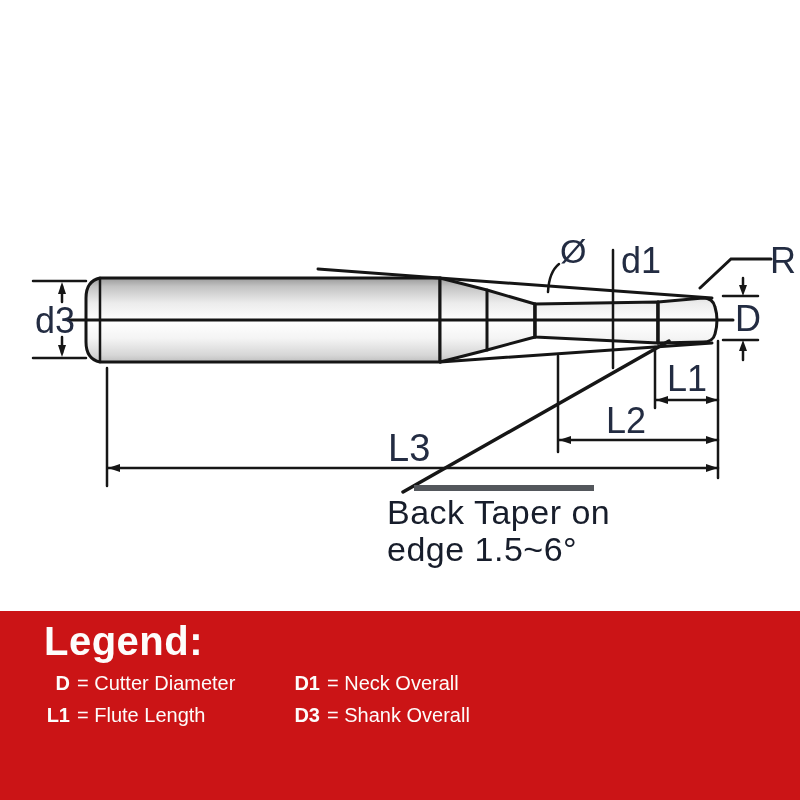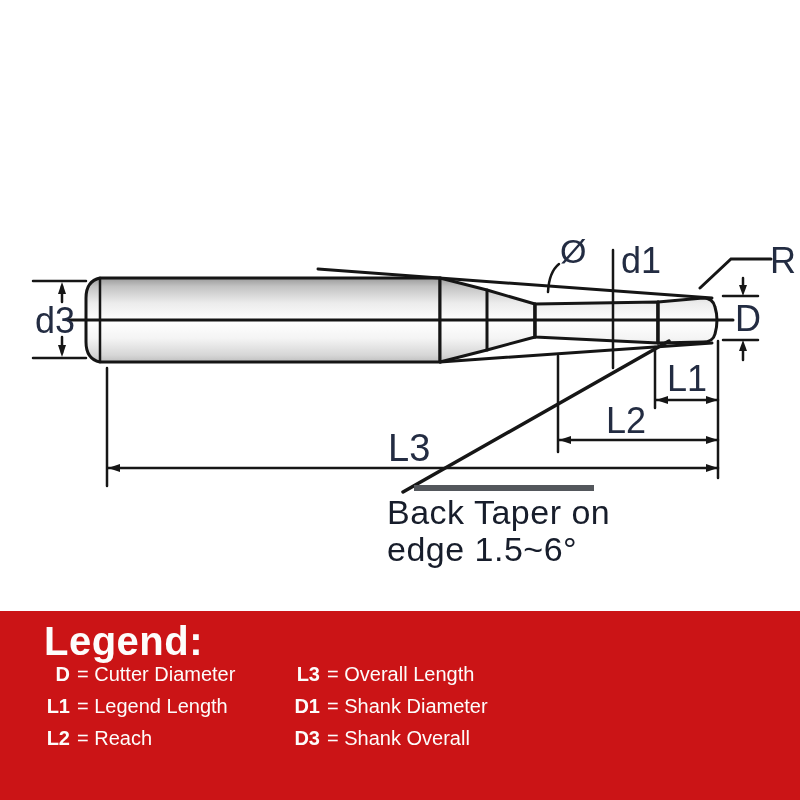--- a/index.html
+++ b/index.html
@@ -2,21 +2,21 @@
 <html><head>
 <meta charset="utf-8">
 <style>
   html,body{margin:0;padding:0;background:#ffffff;}
   .stage{position:relative;width:800px;height:800px;overflow:hidden;background:#ffffff;
          font-family:"Liberation Sans", sans-serif;}
   .diagram-svg{position:absolute;left:0;top:0;}
   .dim-label{font-family:"Liberation Sans", sans-serif;font-weight:400;}
   .legend{position:absolute;left:0;top:611px;width:800px;height:189px;}
   .legend-title{position:absolute;left:44px;top:8px;font-size:40px;font-weight:700;letter-spacing:0.5px;}
-  .legend-col{position:absolute;top:47px;}
+  .legend-col{position:absolute;top:56px;}
   .legend-col.c1{left:42px;}
   .legend-col.c2{left:292px;}
   .legend-col.c3{left:550px;}
   .legend-row{height:32px;line-height:32px;font-size:20px;white-space:nowrap;}
   .legend-row .k{display:inline-block;min-width:28px;text-align:right;font-weight:700;margin-right:7px;}
   .legend-row .v{font-weight:400;}
 </style>
 </head>
 <body>
 
@@ -119,33 +119,27 @@
   </svg>
 
   <div class="legend" style="background:#cb1416;color:#fdfcfb;">
     <div class="legend-title">Legend:</div>
 
     <div class="legend-col c1">
       <div class="legend-row">
         <span class="k">D</span><span class="v">= Cutter Diameter</span>
       </div>
       <div class="legend-row">
-        <span class="k">L1</span><span class="v">= Legend Length</span>
-      </div>
-      <div class="legend-row">
-        <span class="k">L2</span><span class="v">= Reach</span>
+        <span class="k">L1</span><span class="v">= Flute Length</span>
       </div>
     </div>
 
     <div class="legend-col c2">
       <div class="legend-row">
-        <span class="k">L3</span><span class="v">= Overall Length</span>
-      </div>
-      <div class="legend-row">
-        <span class="k">D1</span><span class="v">= Shank Diameter</span>
+        <span class="k">D1</span><span class="v">= Neck Overall</span>
       </div>
       <div class="legend-row">
         <span class="k">D3</span><span class="v">= Shank Overall</span>
       </div>
     </div>
 
   </div>
 
 </div>
 

